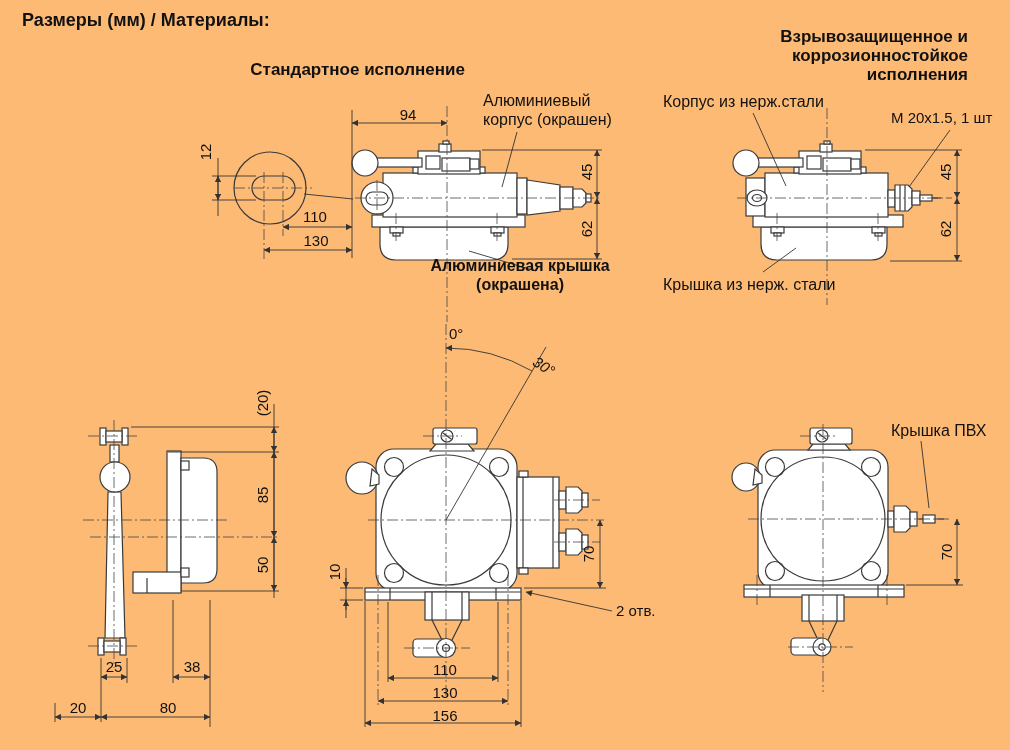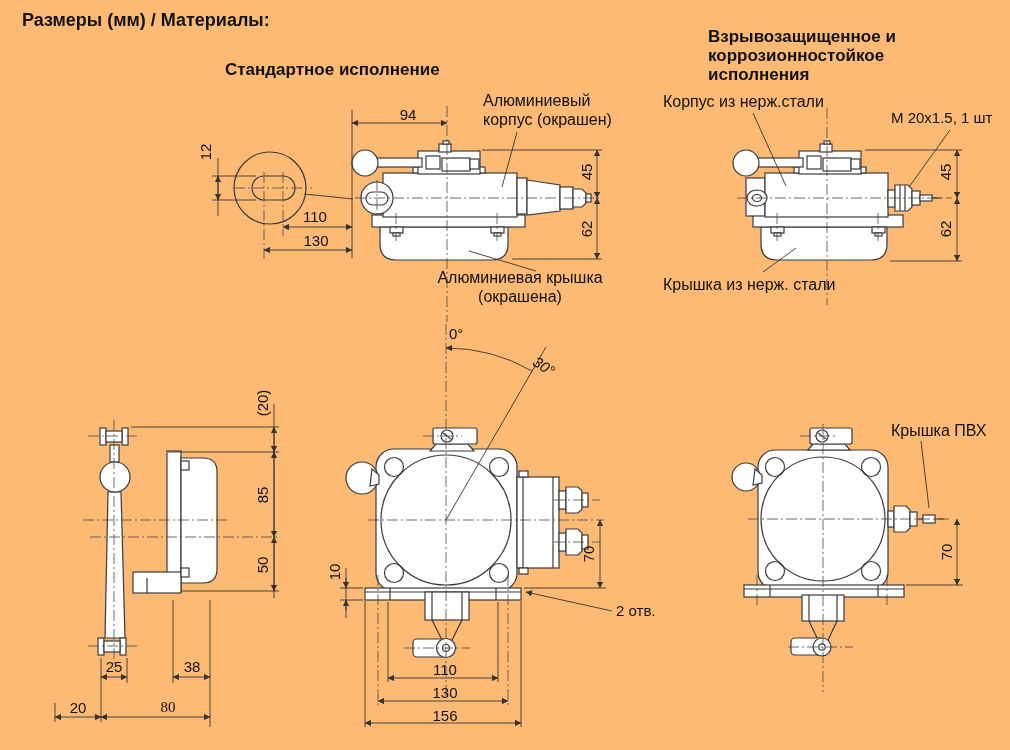--- a/index.html
+++ b/index.html
@@ -7,21 +7,21 @@
          font-family:"Liberation Sans",sans-serif;color:#111;}
   .stage svg{position:absolute;left:0;top:0;}
   
   .ol{fill:#fff;stroke:#3a3a3a;stroke-width:1.2;}
   .nf{fill:none;stroke:#3a3a3a;stroke-width:1.2;}
   .cl{fill:none;stroke:#474747;stroke-width:0.8;stroke-dasharray:11 3 2 3;}
   .dl{fill:none;stroke:#333;stroke-width:0.9;}
   .ldr{fill:none;stroke:#333;stroke-width:0.9;}
   
   .ttl{position:absolute;font-size:18px;font-weight:bold;white-space:nowrap;}
-  .hdg{position:absolute;font-size:17px;font-weight:bold;text-align:left;line-height:1.12;}
+  .hdg{position:absolute;font-size:17px;font-weight:bold;text-align:right;line-height:1.12;}
   .lbl{position:absolute;font-size:16px;line-height:1.2;white-space:nowrap;}
   .lbl.wrap{white-space:normal;}
   .ctr{text-align:center;}
   .dim{position:absolute;font-size:15px;white-space:nowrap;}
   .c{transform:translate(-50%,-50%);}
   .v{transform:translate(-50%,-50%) rotate(-90deg);}
   .r33{transform:translate(-50%,-50%) rotate(33deg);font-style:italic;}
 </style>
 </head>
 <body>
@@ -259,21 +259,21 @@
     <path class="ldr" d="M921,441 L929,508"></path>
   </g>
 </svg>
 
   <div class="ttl" style="left:22px;top:10px;">Размеры (мм) / Материалы:</div>
 
   <div class="hdg" style="left:225px;top:60px;width:240px;">Стандартное исполнение</div>
   <div class="hdg" style="left:708px;top:27px;width:260px;">Взрывозащищенное и коррозионностойкое исполнения</div>
 
   <div class="lbl wrap" style="left:483px;top:91px;width:150px;">Алюминиевый корпус (окрашен)</div>
-  <div class="lbl wrap ctr" style="left:417px;top:268px;width:206px;">Алюминиевая крышка (окрашена)</div>
+  <div class="lbl wrap ctr" style="left:417px;top:256px;width:206px;font-weight:bold;">Алюминиевая крышка (окрашена)</div>
   <div class="lbl" style="left:663px;top:92px;">Корпус из нерж.стали</div>
   <div class="lbl" style="left:891px;top:109px;font-size:15px;">М 20x1.5, 1 шт</div>
   <div class="lbl" style="left:663px;top:275px;">Крышка из нерж. стали</div>
   <div class="lbl" style="left:891px;top:421px;">Крышка ПВХ</div>
   <div class="lbl" style="left:616px;top:602px;font-size:15px;">2 отв.</div>
 
   <div class="dim c" style="left:408px;top:114px;">94</div>
   <div class="dim v" style="left:205px;top:152px;">12</div>
   <div class="dim c" style="left:315px;top:216px;">110</div>
   <div class="dim c" style="left:316px;top:240px;">130</div>
@@ -282,21 +282,21 @@
 
   <div class="dim v" style="left:945px;top:172px;">45</div>
   <div class="dim v" style="left:945px;top:229px;">62</div>
 
   <div class="dim v" style="left:262px;top:403px;">(20)</div>
   <div class="dim v" style="left:262px;top:495px;">85</div>
   <div class="dim v" style="left:262px;top:565px;">50</div>
   <div class="dim c" style="left:114px;top:666px;">25</div>
   <div class="dim c" style="left:192px;top:666px;">38</div>
   <div class="dim c" style="left:78px;top:707px;">20</div>
-  <div class="dim c" style="left:168px;top:707px;font-family:Liberation Serif, serif;">80</div>
+  <div class="dim c" style="left:168px;top:707px;">80</div>
 
   <div class="dim" style="left:449px;top:325px;">0°</div>
   <div class="dim r33" style="left:544px;top:366px;">30°</div>
   <div class="dim v" style="left:334px;top:572px;">10</div>
   <div class="dim c" style="left:445px;top:669px;">110</div>
   <div class="dim c" style="left:445px;top:692px;">130</div>
   <div class="dim c" style="left:445px;top:715px;">156</div>
   <div class="dim v" style="left:588px;top:554px;">70</div>
 
   <div class="dim v" style="left:946px;top:552px;">70</div>

